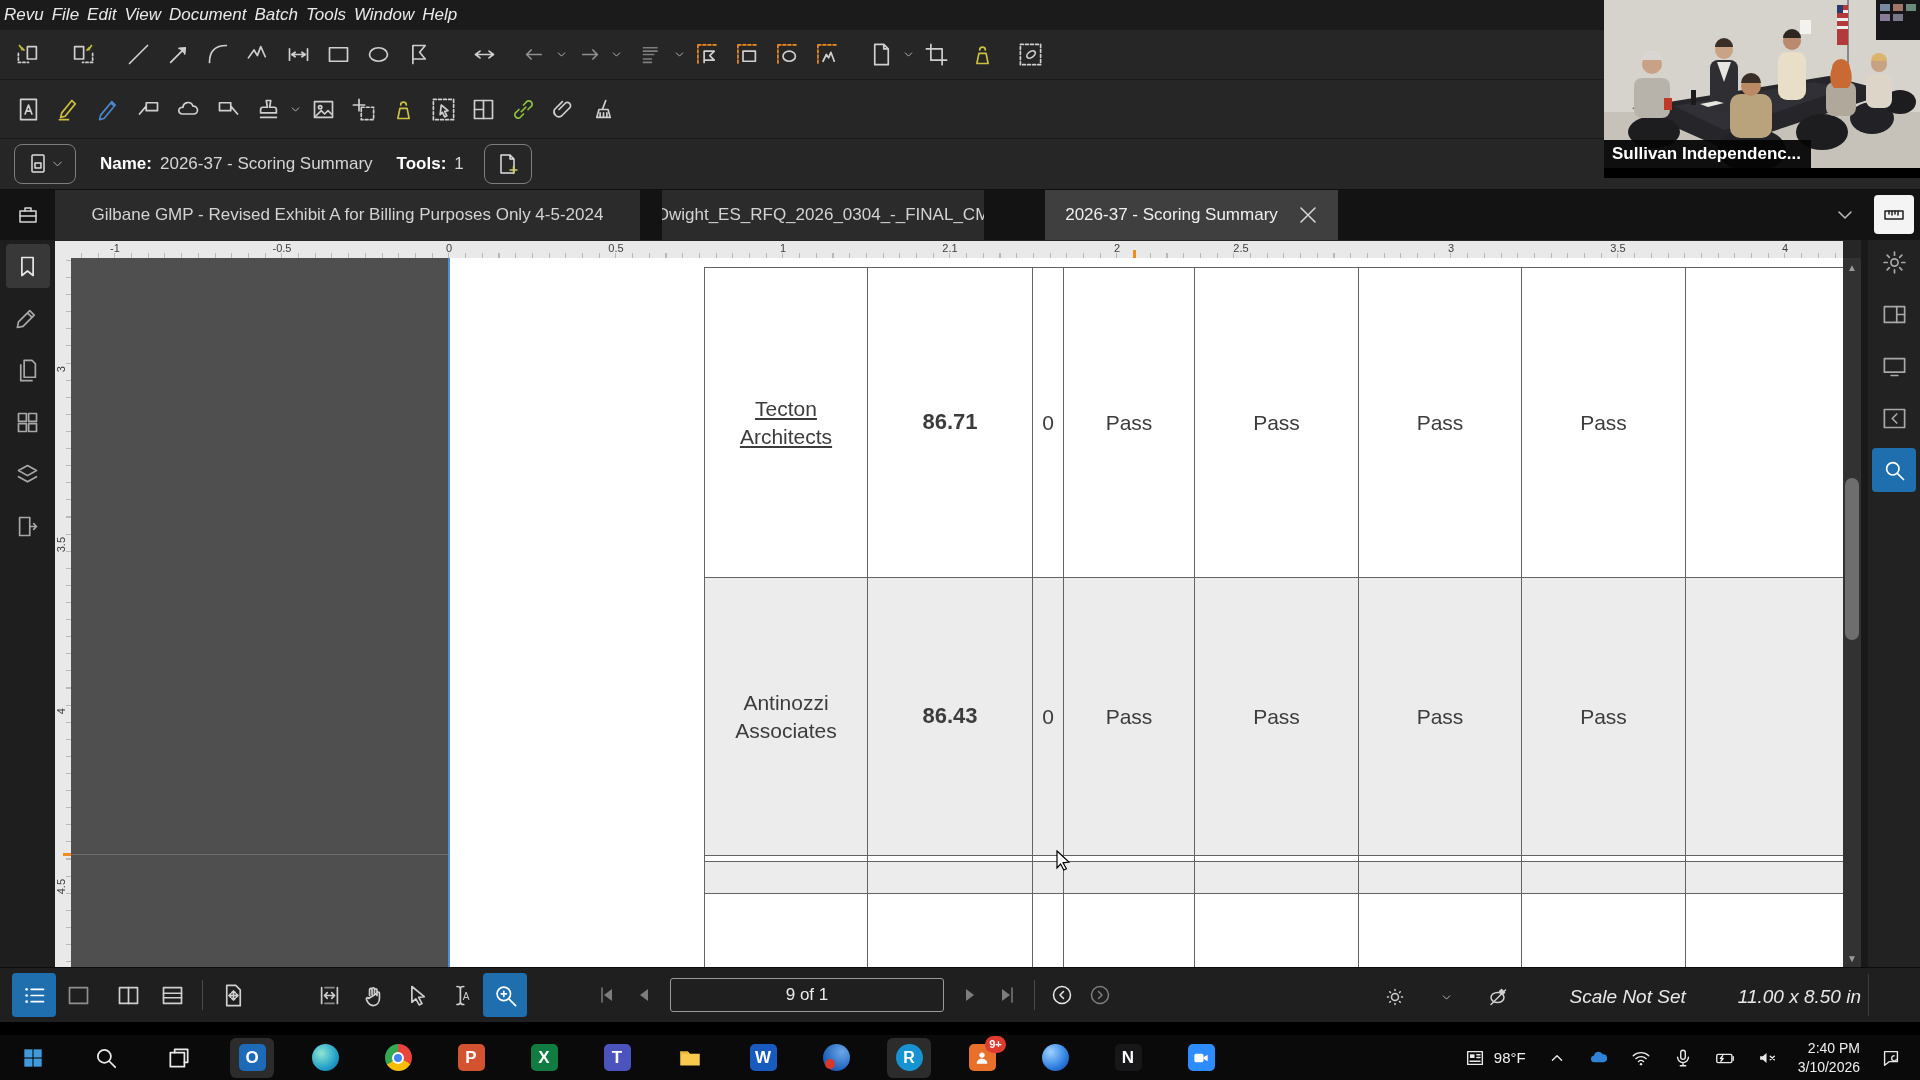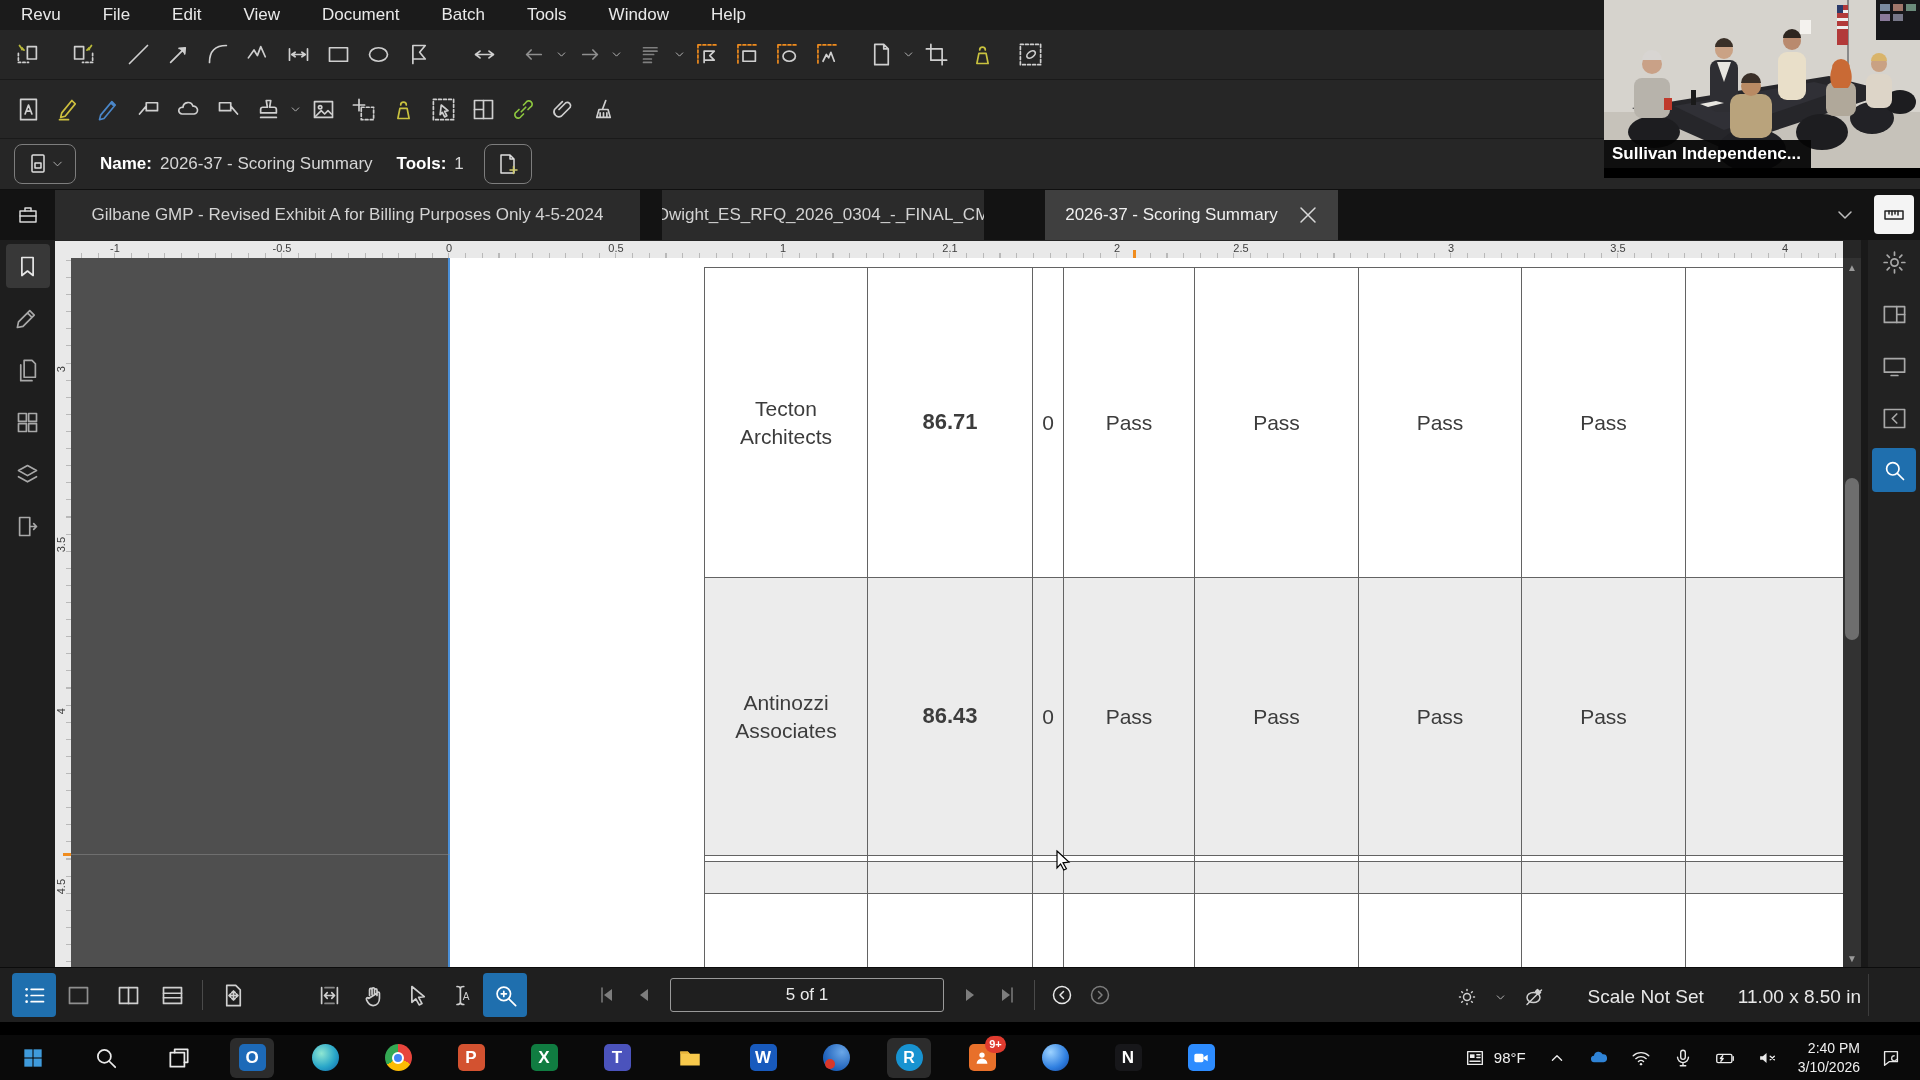--- a/index.html
+++ b/index.html
@@ -1,20 +1,20 @@
 <!DOCTYPE html>
 <html><head>
 <meta charset="utf-8">
 <style>
   html,body{margin:0;padding:0;background:#000;font-family:"Liberation Sans",sans-serif;}
   .screen{position:relative;width:1920px;height:1080px;overflow:hidden;background:#262626;}
 
   
   .menubar{position:absolute;left:0;top:0;width:1920px;height:30px;background:#1b1b1b;display:flex;align-items:center;}
-  .menubar .mitem{padding:0 21px;font-size:17px;color:#e9e9e9;line-height:30px;cursor:default;}
+  .menubar .mitem{padding:0 4px;font-size:17px;color:#e9e9e9;line-height:30px;cursor:default;font-style:italic;}
   .toolrow1{position:absolute;left:0;top:30px;width:1920px;height:50px;background:#262626;border-bottom:1px solid #1a1a1a;display:flex;align-items:center;padding-left:8px;box-sizing:border-box;}
   .toolrow2{position:absolute;left:0;top:81px;width:1920px;height:58px;background:#262626;border-bottom:1px solid #1a1a1a;display:flex;align-items:center;padding-left:8px;box-sizing:border-box;}
   .ticon{width:40px;height:40px;display:flex;align-items:center;justify-content:center;color:#cfcfcf;flex:0 0 auto;border-radius:4px;}
   .ticon svg{width:27px;height:27px;fill:none;stroke:currentColor;stroke-width:1.5;stroke-linecap:round;stroke-linejoin:round;}
   .ticon.dim{color:#8f8f8f;}
   .ticon.activeblue{background:#1f6fae;color:#fff;}
   .chev{width:15px;height:40px;display:flex;align-items:center;justify-content:center;color:#b5b5b5;flex:0 0 auto;}
   .chev svg{width:13px;height:13px;fill:none;stroke:currentColor;stroke-width:1.8;stroke-linecap:round;stroke-linejoin:round;}
 
   
@@ -70,21 +70,21 @@
   .rsidebar .ticon.activeblue{color:#fff;}
 
   
   .bottombar{position:absolute;left:0;top:967px;width:1920px;height:55px;background:#1f1f1f;border-top:1px solid #0c0c0c;box-sizing:border-box;}
   .bb-left{position:absolute;left:0;top:0;height:54px;display:flex;align-items:center;}
   .bb-left .ticon{width:44px;height:44px;}
   .bbdiv{width:1px;height:30px;background:#4a4a4a;margin:0 8px;flex:0 0 auto;}
   .bb-nav{position:absolute;left:588px;top:0;height:54px;display:flex;align-items:center;}
   .bb-nav .ticon{width:38px;height:44px;color:#7d7d7d;}
   .pageinput{width:272px;height:32px;border:1px solid #9a9a9a;border-radius:3px;color:#ececec;font-size:17px;display:flex;align-items:center;justify-content:center;margin:0 6px;}
-  .bb-right{position:absolute;right:59px;top:0;height:58px;display:flex;align-items:center;gap:6px;}
+  .bb-right{position:absolute;right:59px;top:0;height:58px;display:flex;align-items:center;gap:24px;font-style:italic;}
   .statustxt{font-size:19px;color:#e8e8e8;margin-left:28px;white-space:nowrap;}
   .bb-rdiv{position:absolute;left:1868px;top:6px;width:1px;height:42px;background:#3c3c3c;}
 
   .deskstrip{position:absolute;left:0;top:1022px;width:1920px;height:13px;background:#000;}
 
   
   .taskbar{position:absolute;left:0;top:1035px;width:1920px;height:45px;background:#0a0a0a;display:flex;align-items:center;}
   .tb-apps{display:flex;align-items:center;margin-left:11px;gap:29px;}
   .app{position:relative;width:44px;height:40px;display:flex;align-items:center;justify-content:center;border-radius:6px;}
   .app.active{background:#2c2c2c;}
@@ -459,21 +459,21 @@
       <span class="rlab" style="top: 279px;">3.5</span>
       <span class="rlab" style="top: 450px;">4</span>
       <span class="rlab" style="top: 621px;">4.5</span>
     </div>
 
   <div class="docarea">
     <div class="viewport">
       <div class="page">
         <div class="dtable">
             <div class="dcell ">
-              <span style="max-width: 120px;">Tecton Architects</span>
+              <span style="max-width: 120px; text-decoration: underline;">Tecton Architects</span>
             </div>
             <div class="dcell  score">
               <span>86.71</span>
             </div>
             <div class="dcell ">
               <span>0</span>
             </div>
             <div class="dcell ">
               <span>Pass</span>
             </div>
@@ -685,21 +685,21 @@
           <svg viewBox="0 0 24 24" fill="none" style="width: 24px; height: 24px; stroke: currentcolor; stroke-width: 1.5; stroke-linecap: round; stroke-linejoin: round;">
             <path d="M7 5v14"></path>
             <path d="M17 6l-8 6 8 6z" fill="currentColor" stroke="none"></path>
           </svg>
         </span>
       <span class="ticon" style="display: flex; align-items: center; justify-content: center;">
           <svg viewBox="0 0 24 24" fill="none" style="width: 24px; height: 24px; stroke: currentcolor; stroke-width: 1.5; stroke-linecap: round; stroke-linejoin: round;">
             <path d="M15 6l-8 6 8 6z" fill="currentColor" stroke="none"></path>
           </svg>
         </span>
-      <div class="pageinput">5 of 1</div>
+      <div class="pageinput">9 of 1</div>
       <span class="ticon" style="display: flex; align-items: center; justify-content: center;">
           <svg viewBox="0 0 24 24" fill="none" style="width: 24px; height: 24px; stroke: currentcolor; stroke-width: 1.5; stroke-linecap: round; stroke-linejoin: round;">
             <path d="M9 6l8 6-8 6z" fill="currentColor" stroke="none"></path>
           </svg>
         </span>
       <span class="ticon" style="display: flex; align-items: center; justify-content: center;">
           <svg viewBox="0 0 24 24" fill="none" style="width: 24px; height: 24px; stroke: currentcolor; stroke-width: 1.5; stroke-linecap: round; stroke-linejoin: round;">
             <path d="M17 5v14"></path>
             <path d="M7 6l8 6-8 6z" fill="currentColor" stroke="none"></path>
           </svg>

